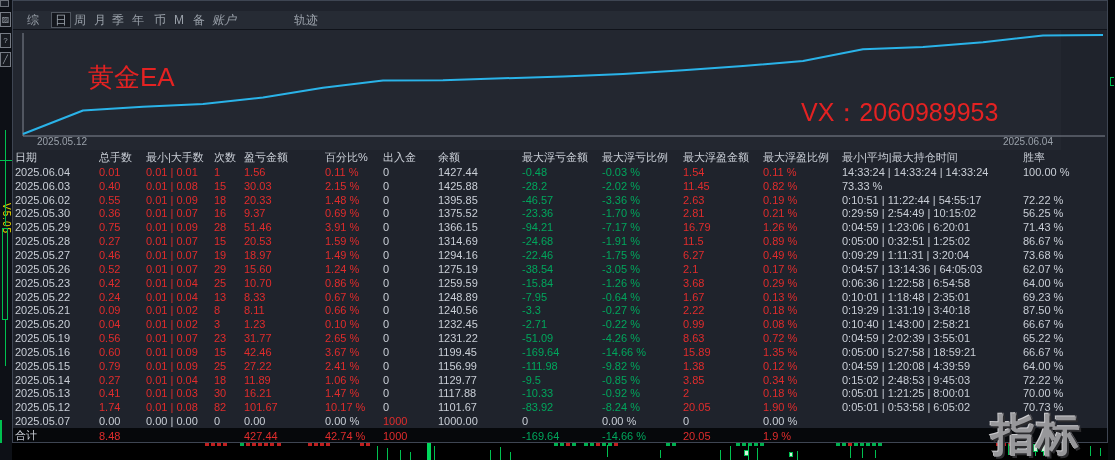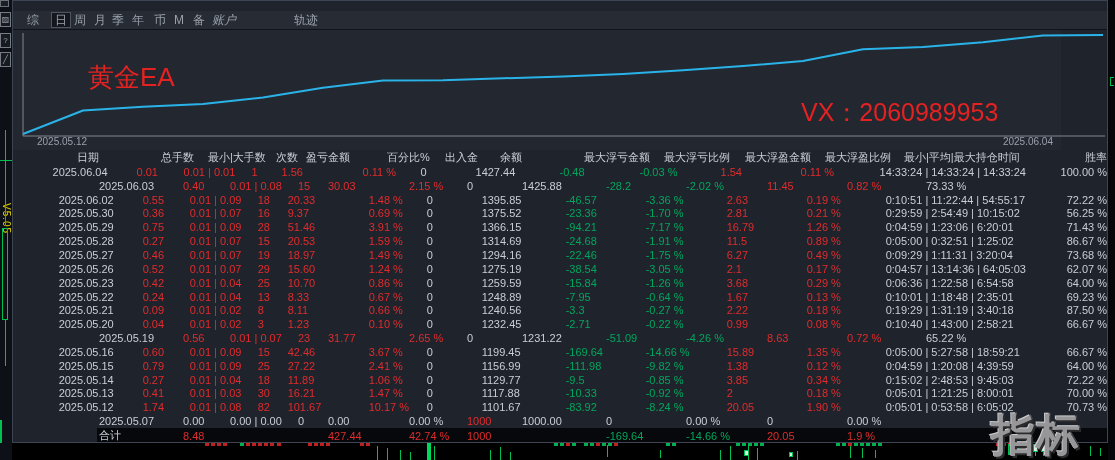--- a/index.html
+++ b/index.html
@@ -26,21 +26,21 @@
   .mi{position:absolute;top:2px;color:#9aa1aa;font-size:12px;line-height:14px;padding:0 3px;cursor:default;}
   .mi.active{background:#14171d;border:1px solid #50565f;top:1px;}
 
   .chartarea{position:absolute;left:0;top:29px;width:1048px;height:120px;background:#232730;}
   .chartarea svg{position:absolute;left:0;top:0;}
   .ea-label{position:absolute;left:75px;top:30px;color:#e42222;font-size:26px;white-space:nowrap;}
   .vx-label{position:absolute;left:788px;top:66px;color:#e42222;font-size:25px;white-space:nowrap;}
   .xdate{position:absolute;top:106px;color:#9aa1aa;font-size:10px;}
   .xdate.l{left:24px;} .xdate.r{right:8px;}
 
-  .table{position:absolute;left:0;top:149px;width:1094px;height:292px;display:flex;flex-direction:column;align-items:flex-end;}
+  .table{position:absolute;left:0;top:149px;width:1094px;height:292px;display:flex;flex-direction:column;}
   .trow{flex:1;display:grid;
         grid-template-columns:84px 47px 68px 30px 81px 58px 55px 84px 80px 81px 80px 79px 181px 1fr;
         align-items:center;padding-left:2px;font-size:11px;white-space:nowrap;overflow:hidden;}
   .trow.hdr{flex:0 0 15px;}
   .trow.total{background:#06080b;}
   .c-h{color:#c9ced6;} .c-w{color:#c9ced6;} .c-r{color:#e02c2c;} .c-g{color:#00a65c;}
 
   
   .bottom-strip{position:absolute;left:12px;top:443px;width:1103px;height:17px;background:#000;overflow:visible;}
   .tick{position:absolute;width:4px;height:3px;top:0;}
@@ -320,20 +320,21 @@
           <span class="c-r">0.01 | 0.07</span>
           <span class="c-r">23</span>
           <span class="c-r">31.77</span>
           <span class="c-r">2.65 %</span>
           <span class="c-w">0</span>
           <span class="c-w">1231.22</span>
           <span class="c-g">-51.09</span>
           <span class="c-g">-4.26 %</span>
           <span class="c-r">8.63</span>
           <span class="c-r">0.72 %</span>
+          <span class="c-w">0:04:59 | 2:02:39 | 3:55:01</span>
           <span class="c-w">65.22 %</span>
         </div>
         <div class="trow">
           <span class="c-w">2025.05.16</span>
           <span class="c-r">0.60</span>
           <span class="c-r">0.01 | 0.09</span>
           <span class="c-r">15</span>
           <span class="c-r">42.46</span>
           <span class="c-r">3.67 %</span>
           <span class="c-w">0</span>

